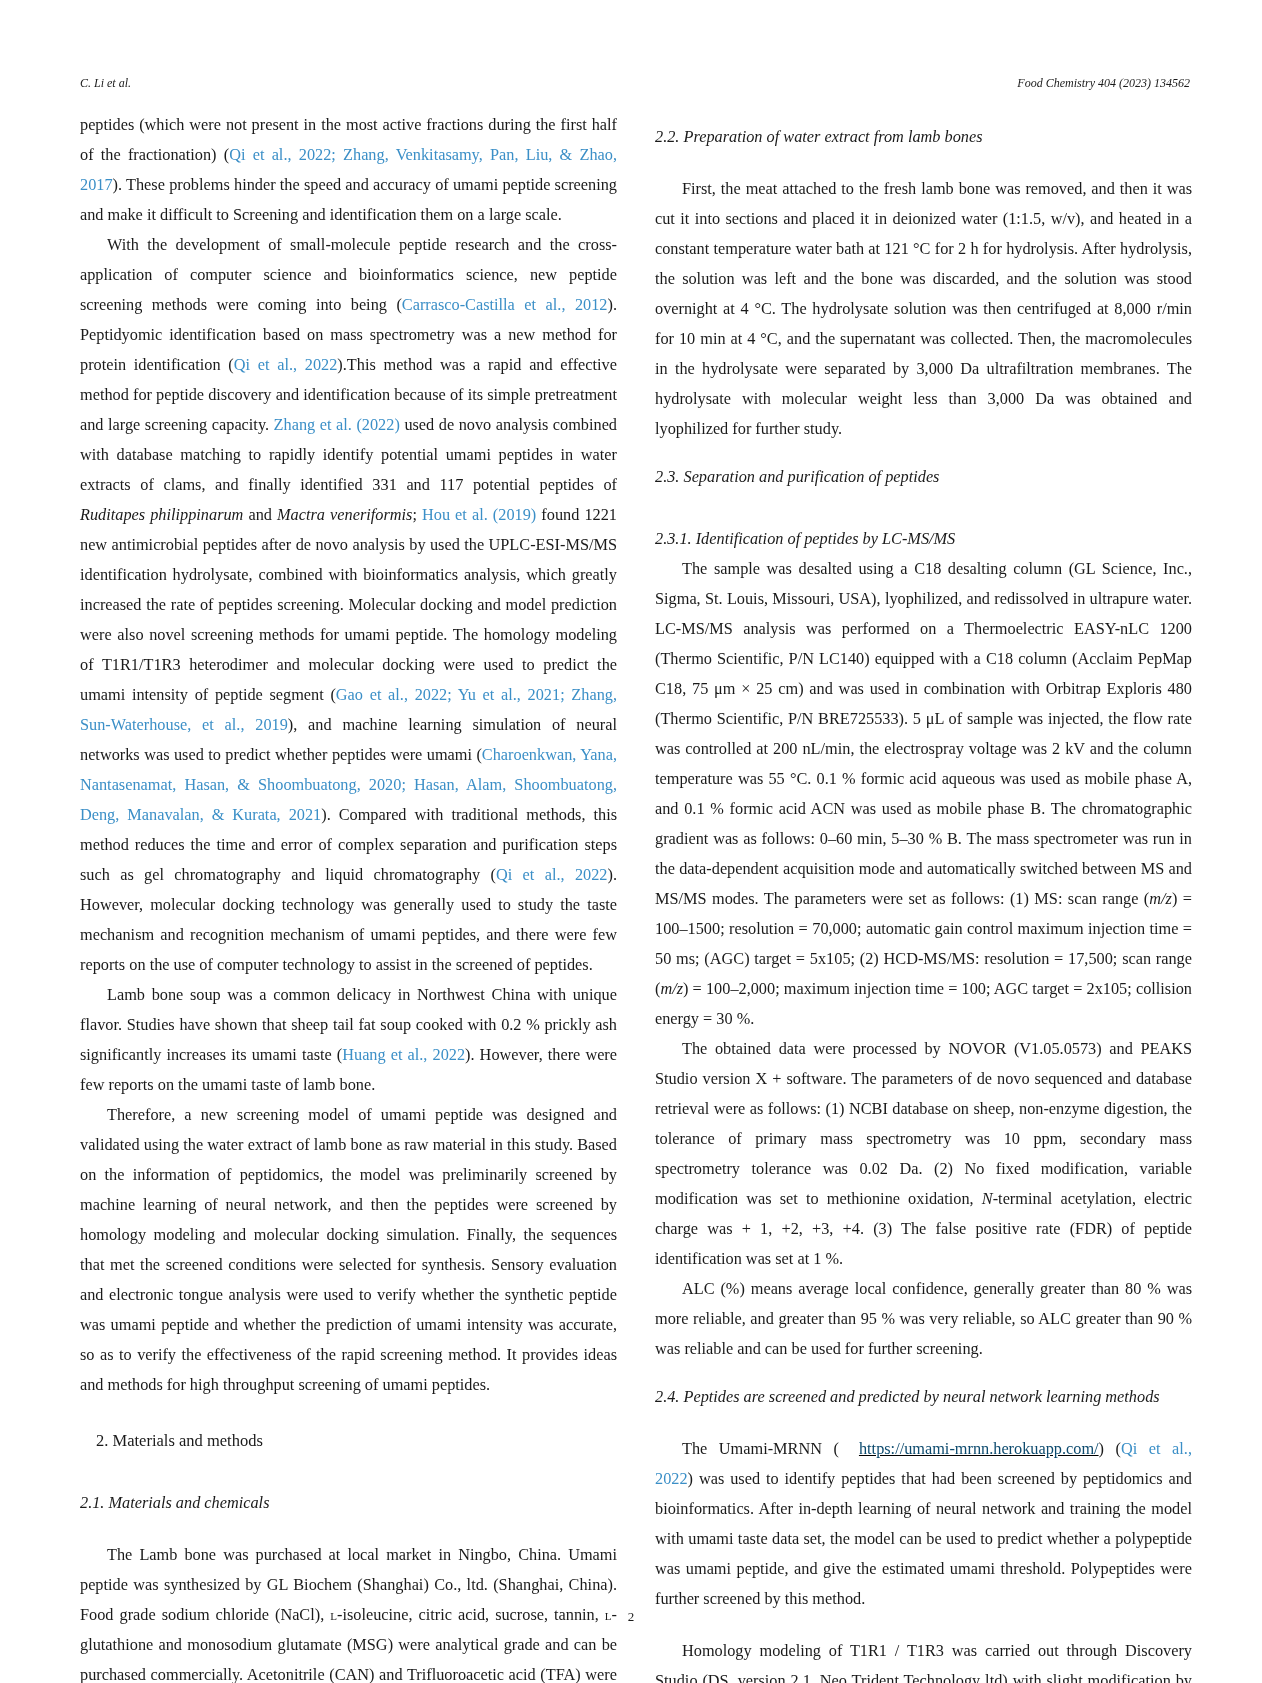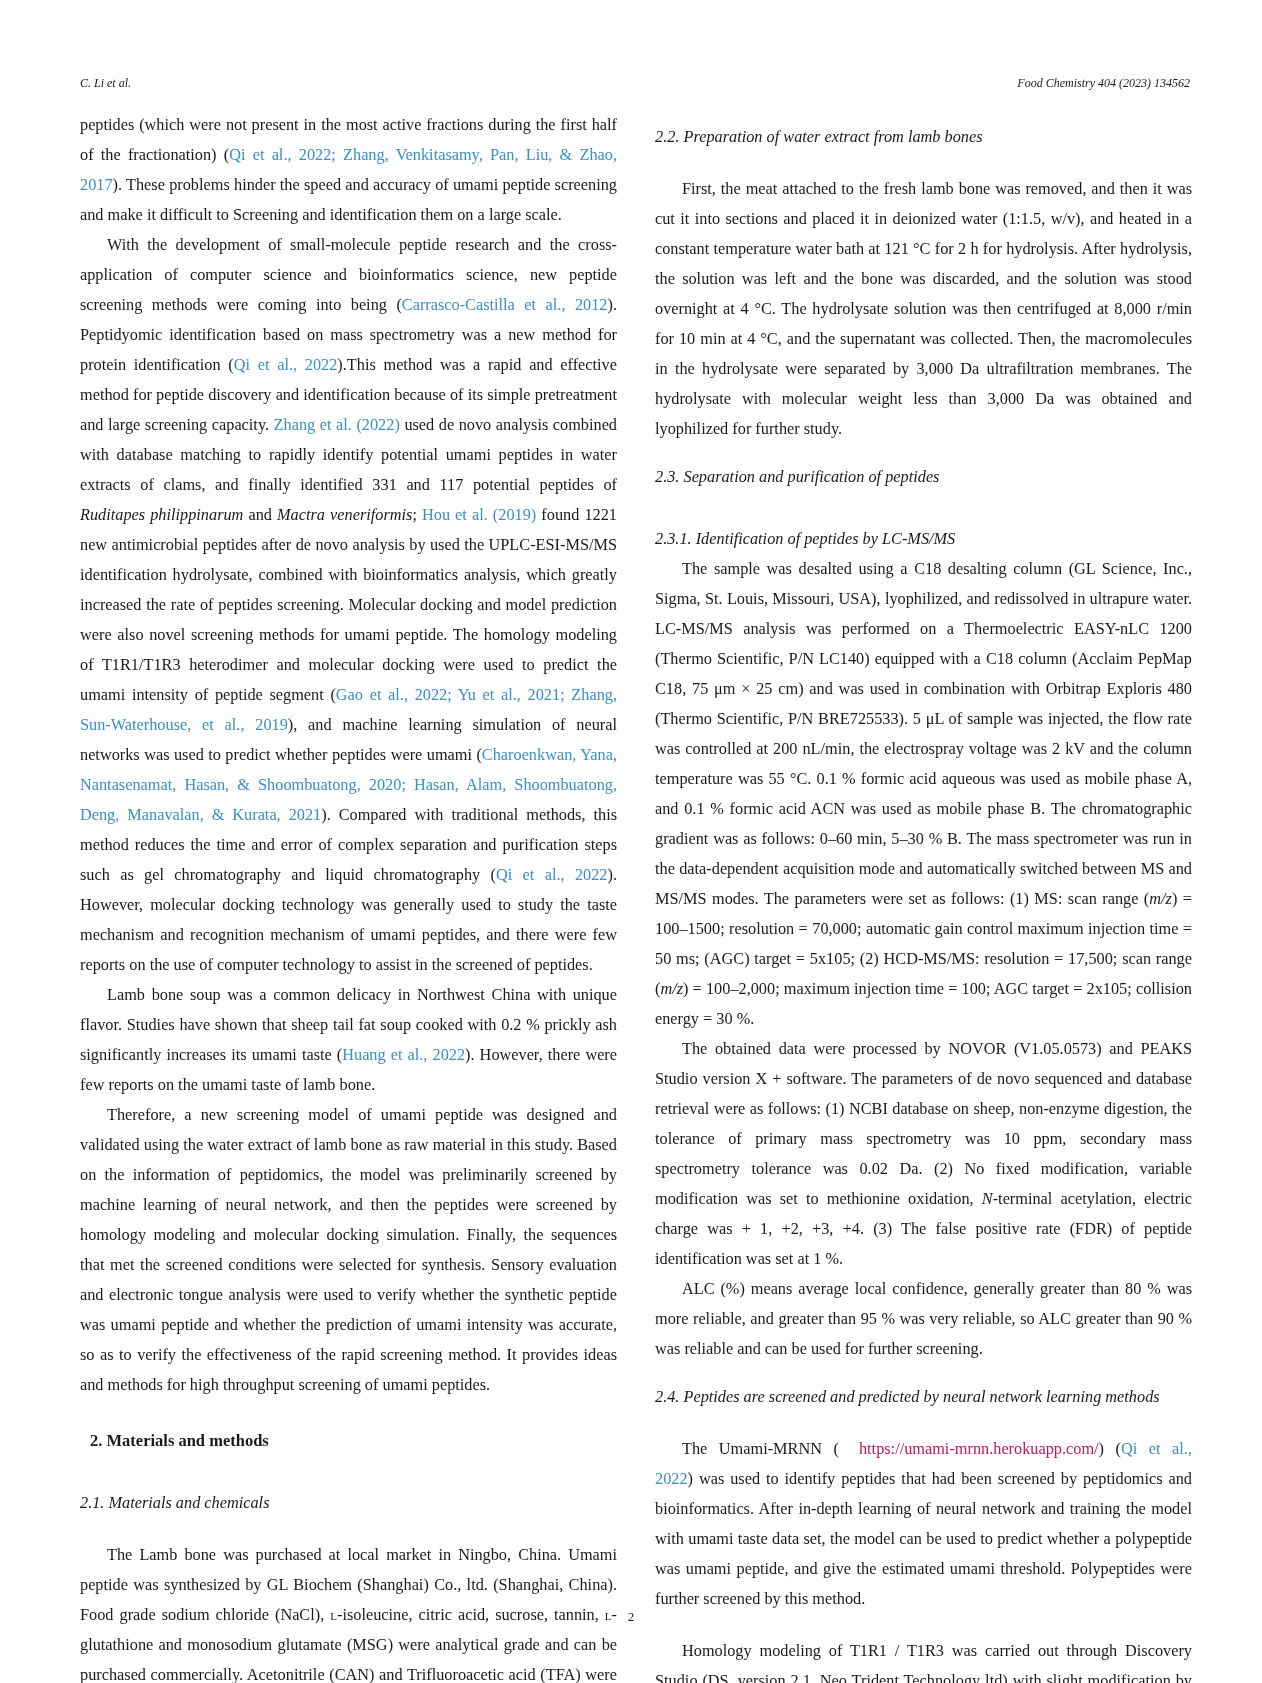--- a/index.html
+++ b/index.html
@@ -7,22 +7,22 @@
          font-family: "Liberation Serif", "DejaVu Serif", serif; color: #1a1a1a; }
   .running-head { position: absolute; top: 76px; font-size: 12px; font-style: italic; }
   .rh-left { left: 80px; text-align: right; }
   .rh-right { right: 72px; text-align: right; }
   .col { position: absolute; top: 110px; width: 537px; font-size: 16.3px; line-height: 30px; text-align: justify; }
   .col-left { left: 80px; }
   .col-right { left: 655px; }
   p { margin: 0; }
   .indent { text-indent: 27px; }
   a, .ref { color: #3b8fc7; text-decoration: none; }
-  .url { color: #be185d; text-decoration-color: #000; margin-left: 20px; }
-  .h-sec { font-weight: bold; font-size: 16.5px; margin: 26px 0 0 10px; }
+  .url { color: #0c4a6e; text-decoration: underline; text-decoration-color: #000; margin-left: 20px; }
+  .h-sec { font-weight: normal; font-size: 16.5px; margin: 26px 0 0 16px; }
   .h-sub { font-style: italic; margin: 18px 0 0 0; }
   .h-sub.first { margin-top: 12px; }
   .gap { height: 22px; }
   .gap-sm { height: 20px; }
   .page-num { position: absolute; top: 1609px; left: 0; width: 1262px; text-align: center; font-size: 13px; }
   .sc { font-variant: small-caps; }
 </style>
 </head>
 <body>
 

